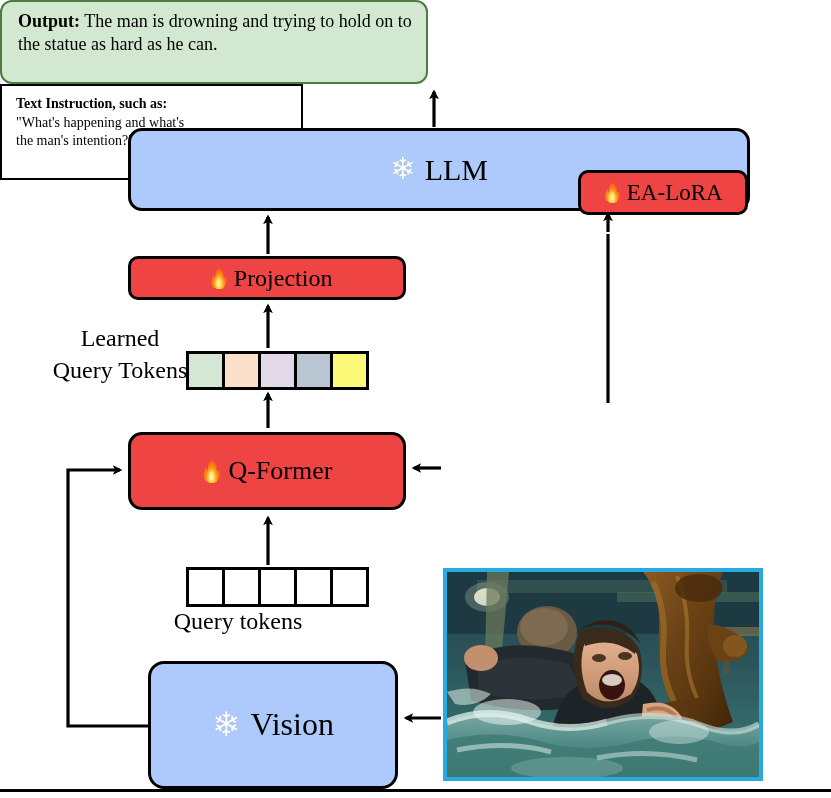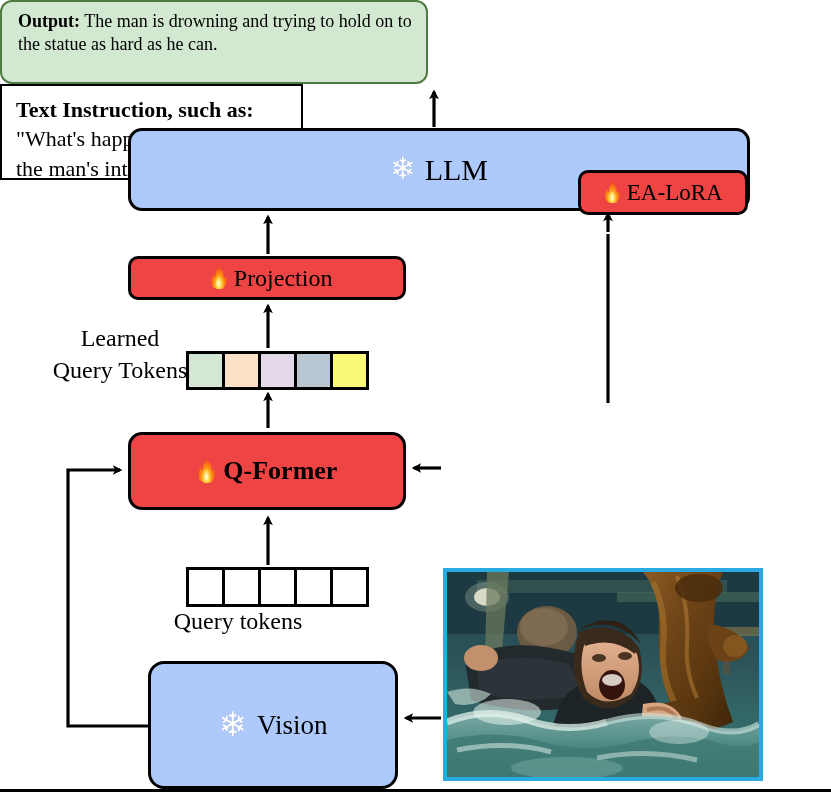--- a/index.html
+++ b/index.html
@@ -36,41 +36,41 @@
   
   #learned-label{position:absolute;left:40px;top:323px;width:160px;
       font-size:24px;line-height:1.32;text-align:center;}
   #learned-tokens{position:absolute;left:186px;top:351px;display:flex;
       border:3px solid #000;box-sizing:content-box;}
   #learned-tokens .tok{width:33px;height:33px;border-right:3px solid #000;}
   #learned-tokens .tok:last-child{border-right:none;}
 
   
   #qformer{left:128px;top:432px;width:278px;height:78px;border-radius:14px;
-           font-size:26px;gap:7px;font-weight:bold;}
+           font-size:26px;gap:7px;}
 
   
   #text-instruction{left:443px;top:403px;width:303px;height:96px;
       border:2.5px solid #000;background:#fff;box-sizing:border-box;
-      display:block;padding:9px 8px 0 14px;font-size:22px;line-height:1.33;}
+      display:block;padding:9px 8px 0 14px;font-size:14px;line-height:1.33;}
   #text-instruction .ti-head{font-weight:bold;}
 
   
   #query-tokens{position:absolute;left:186px;top:567px;display:flex;
       border:3px solid #000;}
   #query-tokens .tok{width:33px;height:34px;background:#fff;
       border-right:3px solid #000;}
   #query-tokens .tok:last-child{border-right:none;}
   #query-tokens-label{position:absolute;left:118px;top:608px;width:240px;
       text-align:center;font-size:24px;}
 
   
   #vision-encoder{left:148px;top:661px;width:250px;height:128px;border-radius:16px;}
   .ve-inner{display:flex;align-items:center;gap:10px;}
-  .ve-text{font-size:27px;line-height:1.22;text-align:center;}
+  .ve-text{font-size:32px;line-height:1.22;text-align:center;}
 
   
   #input-photo{position:absolute;left:443px;top:568px;width:320px;height:213px;
       border:4px solid #29ABE2;box-sizing:border-box;overflow:hidden;
       background:#14343a;}
 
   
   .snow{display:inline-block;color:#fff;font-size:1.02em;line-height:1;
         text-shadow:0 0 1px rgba(0,0,0,.25);}
   .flame{display:inline-block;width:.76em;height:.95em;position:relative;

